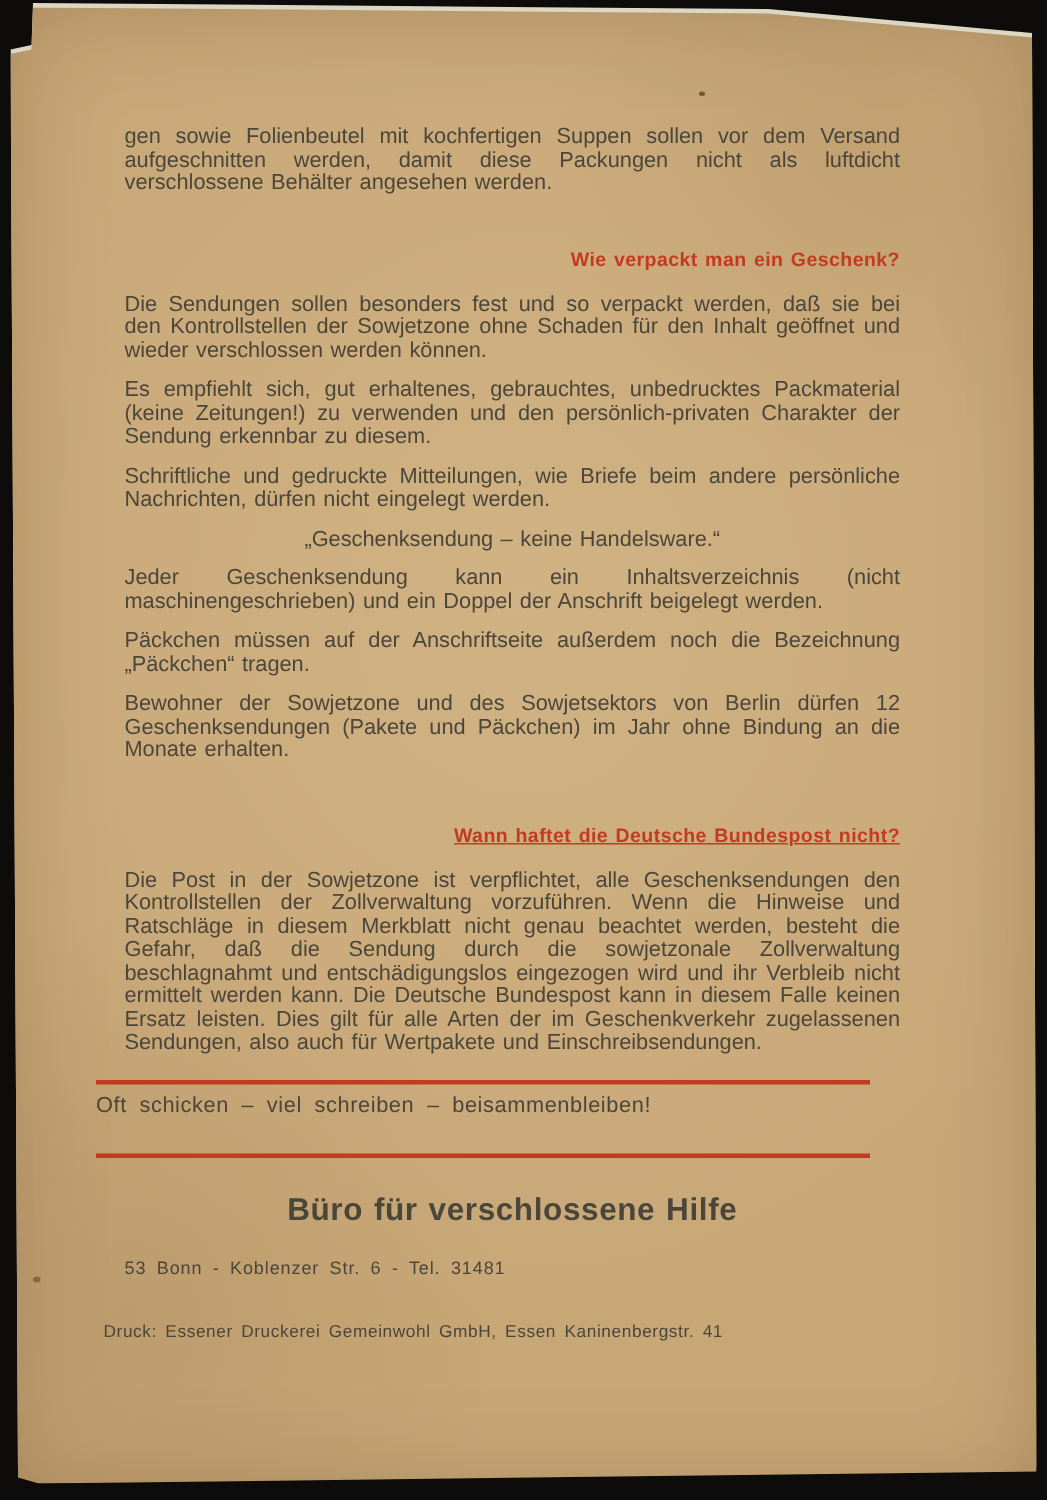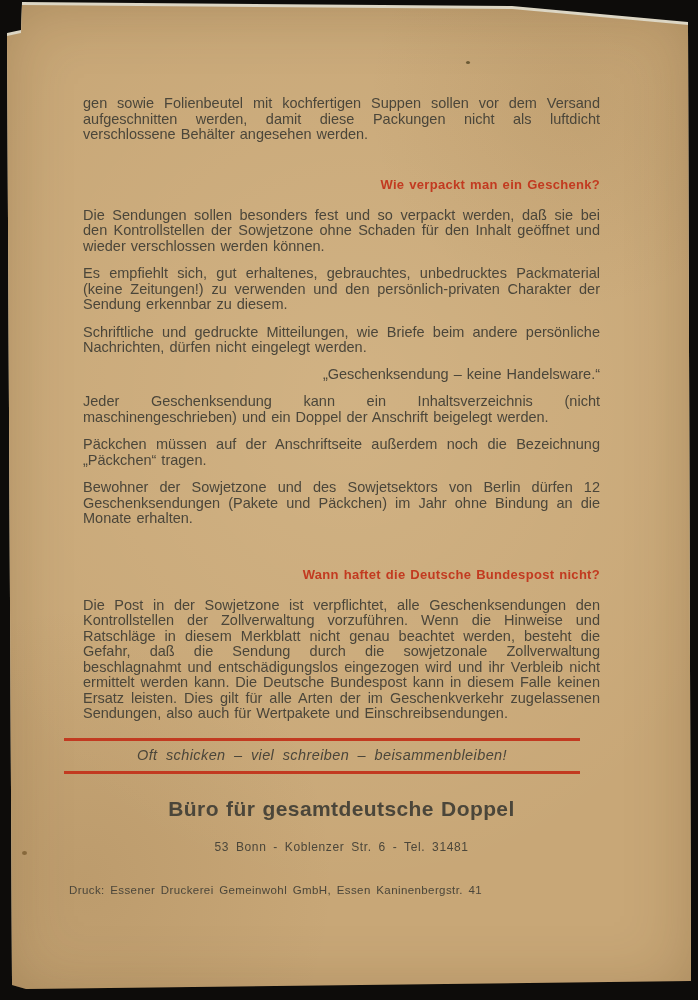--- a/index.html
+++ b/index.html
@@ -36,45 +36,45 @@
   .speck{position:absolute;border-radius:50%;}
   .speck-a{left:466px;top:61px;width:4px;height:3px;background:#6b5a35;}
   .speck-b{left:22px;top:851px;width:5px;height:4px;background:#7a5c2f;opacity:.8;}
   .content{
     position:absolute;left:83px;top:0;width:517px;
     padding-top:84px;
     color:var(--ink);
     font-size:14.5px;line-height:15.5px;
     word-spacing:1px;
   }
-  .p{margin:12px 0 11px;text-align:justify;}
+  .p{margin:0 0 11px;text-align:justify;}
   .p-last{margin-bottom:0;}
   .spaced{letter-spacing:0.4em;}
   .heading{
     color:var(--red);
     font-weight:bold;
     font-size:13px;line-height:23px;
     margin:30px 0 12px -10px;
     letter-spacing:0.3px;
     text-align:right;
   }
-  .heading-2{margin-top:36px;}
-  .quote{ text-align:right;margin:10px 0;}
+  .heading-2{margin-top:36px;text-decoration:underline;}
+  .quote{ text-align:center;margin:10px 0;}
   .rules{margin:16px 0 0 -19px;width:516px;}
   .rule{height:3px;background:var(--red);border:none;margin:0;}
   .slogan{
-    font-style:italic;text-align:center;
-    margin:7px 0 8px;letter-spacing:0.4px;word-spacing:4px;
+    text-align:left;
+    margin:7px 0 24px;letter-spacing:0.4px;word-spacing:4px;
   }
   .org{
     text-align:center;font-weight:bold;font-size:21px;line-height:22px;
     margin-top:24px;letter-spacing:0.4px;
   }
   .address{
-    text-align:center;font-size:12px;line-height:13px;margin-top:7px;
+    text-align:left;font-size:12px;line-height:13px;margin-top:7px;
     letter-spacing:0.6px;word-spacing:3px;
   }
   .imprint{
     text-align:left;font-size:11.5px;line-height:12.5px;margin-top:30px;
     letter-spacing:0.4px;word-spacing:2px;transform:translateX(-14px);
   }
 </style>
 </head>
 <body>
 
@@ -105,18 +105,18 @@
     <h2 class="heading heading-2">Wann haftet die Deutsche Bundespost nicht?</h2>
 
     <p class="p p-last">Die Post in der Sowjetzone ist verpflichtet, alle Geschenksendungen den Kontrollstellen der Zollverwaltung vorzuführen. Wenn die Hinweise und Ratschläge in diesem Merkblatt nicht genau beachtet werden, besteht die Gefahr, daß die Sendung durch die sowjetzonale Zollverwaltung beschlagnahmt und entschädigungslos eingezogen wird und ihr Verbleib nicht ermittelt werden kann. Die Deutsche Bundespost kann in diesem Falle keinen Ersatz leisten. Dies gilt für alle Arten der im Geschenkverkehr zugelassenen Sendungen, also auch für Wertpakete und Einschreibsendungen.</p>
 
     <div class="rules">
       <div class="rule"></div>
       <p class="slogan">Oft schicken – viel schreiben – beisammenbleiben!</p>
       <div class="rule"></div>
     </div>
 
-    <p class="org">Büro für gesamtdeutsche Doppel</p>
+    <p class="org">Büro für verschlossene Hilfe</p>
     <p class="address">53 Bonn - Koblenzer Str. 6 - Tel. 31481</p>
     <p class="imprint">Druck: Essener Druckerei Gemeinwohl GmbH, Essen Kaninenbergstr. 41</p>
 
   </div>
 </div>
 
 </body></html>

